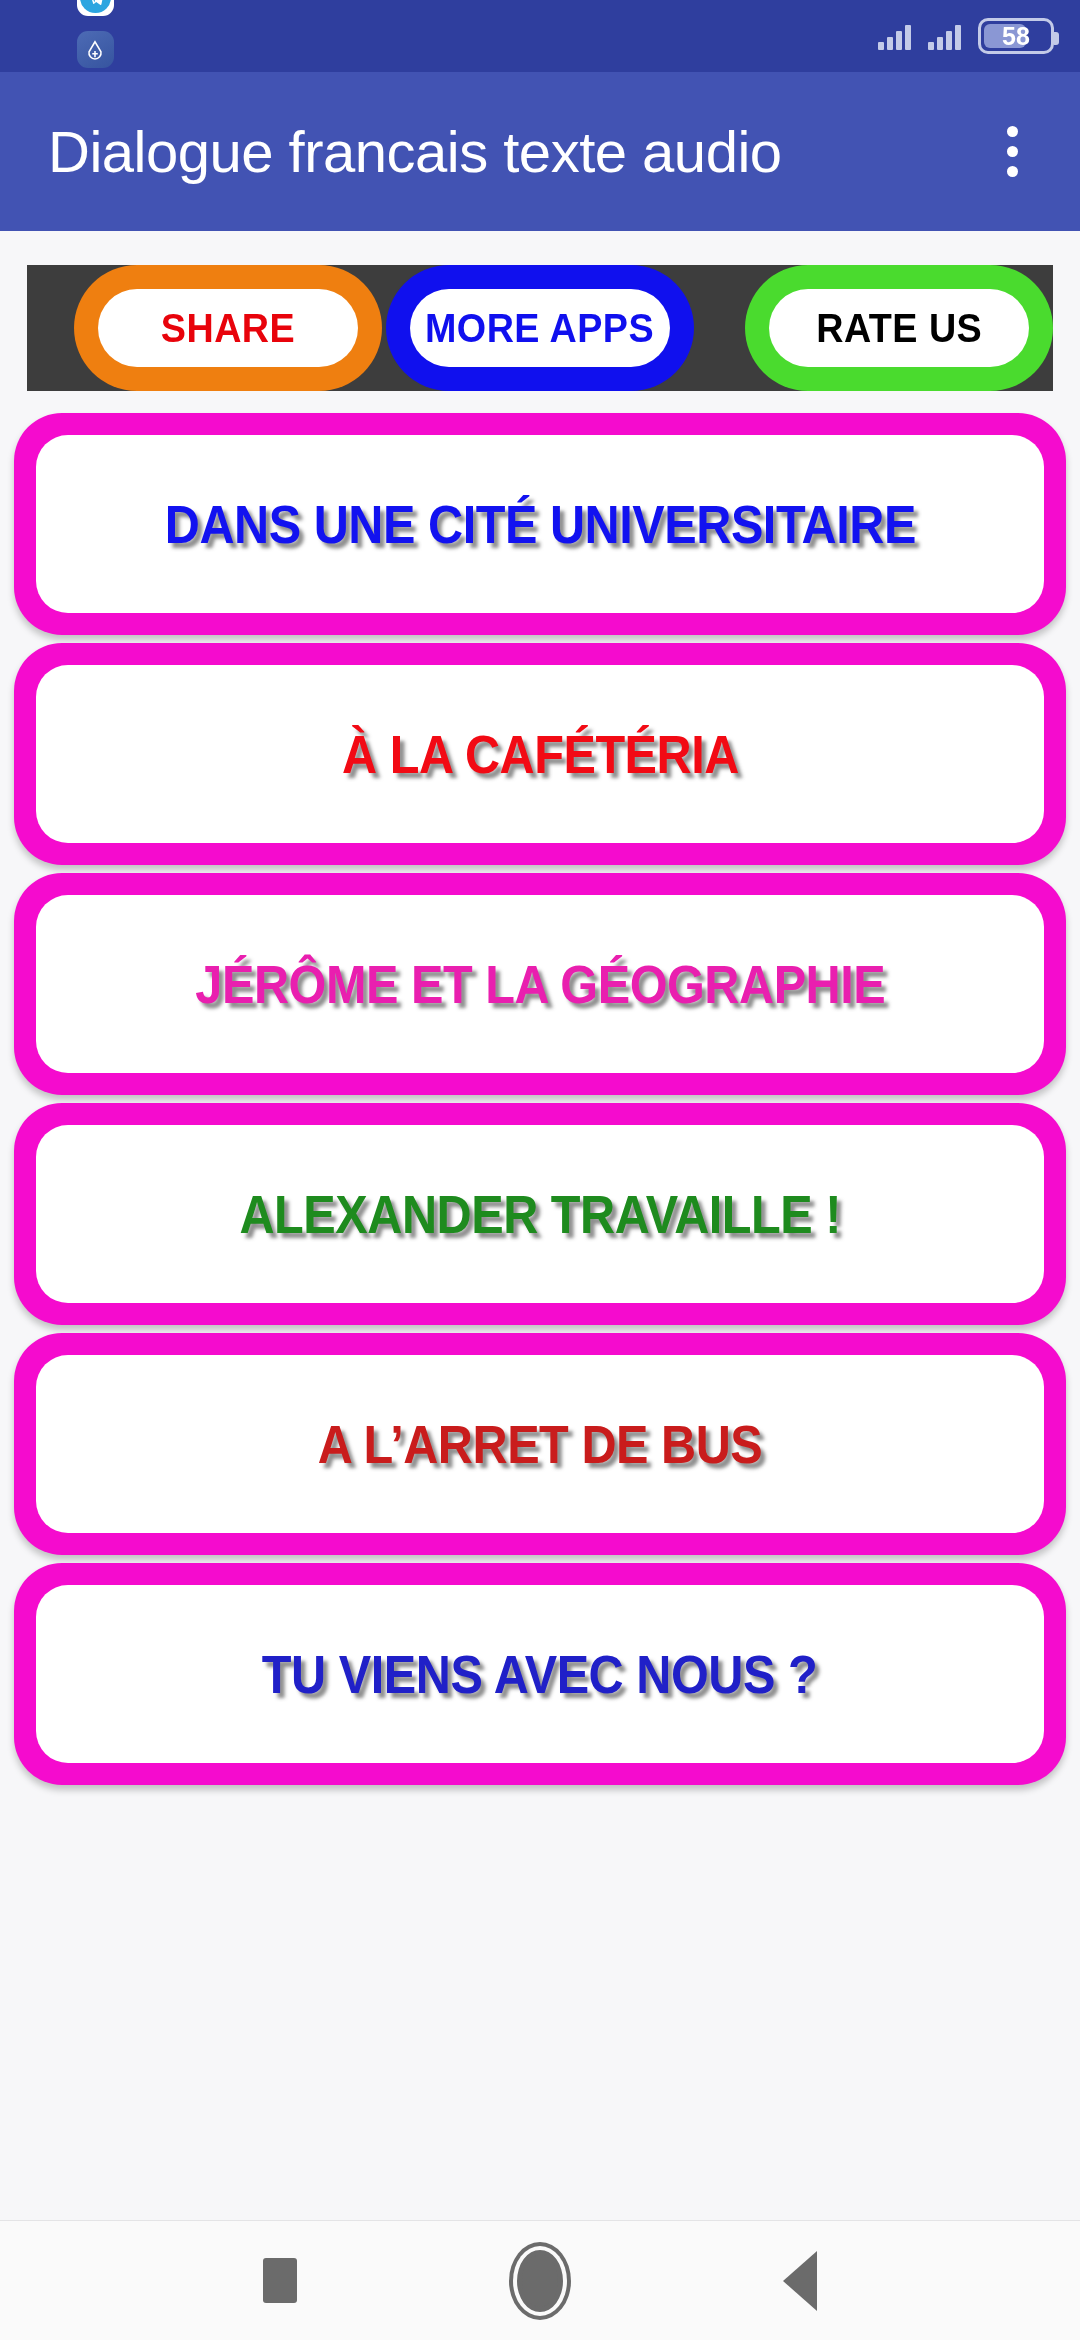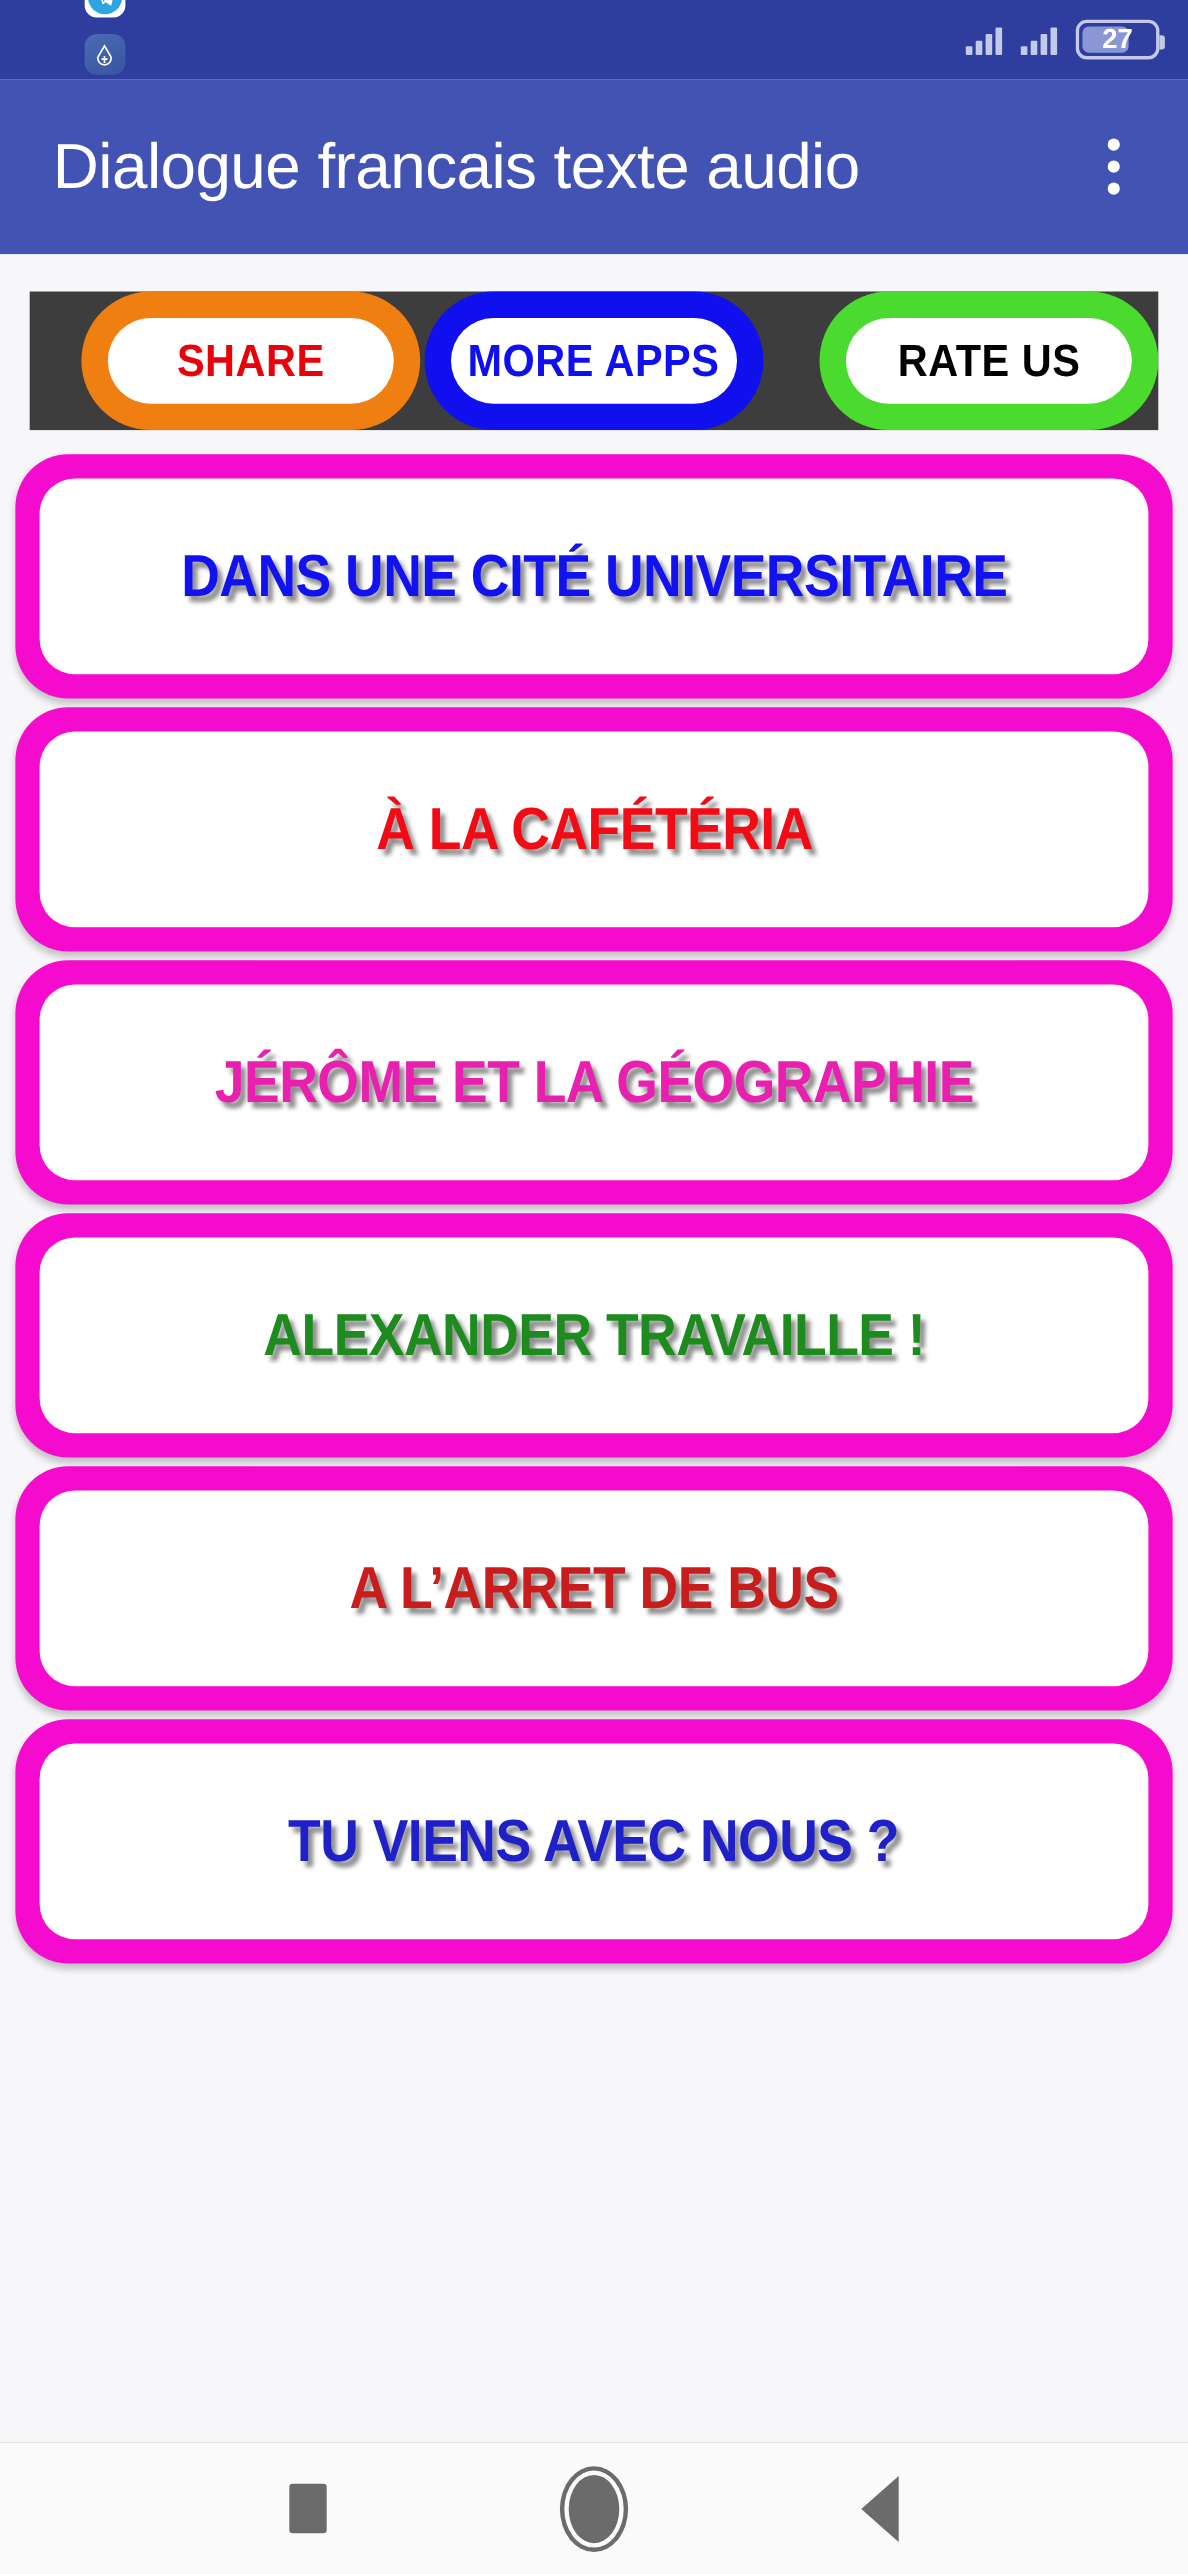--- a/index.html
+++ b/index.html
@@ -175,21 +175,21 @@
           <span></span>
         </span>
       <span class="sig">
           <span></span>
           <span></span>
           <span></span>
           <span></span>
         </span>
       <span class="battery">
         <span class="bat-fill"></span>
-        <span class="bat-text">27</span>
+        <span class="bat-text">58</span>
       </span>
     </div>
   </div>
 
   <div class="appbar">
     <span class="appbar-title">Dialogue francais texte audio</span>
     <span class="overflow">
         <i></i>
         <i></i>
         <i></i>

